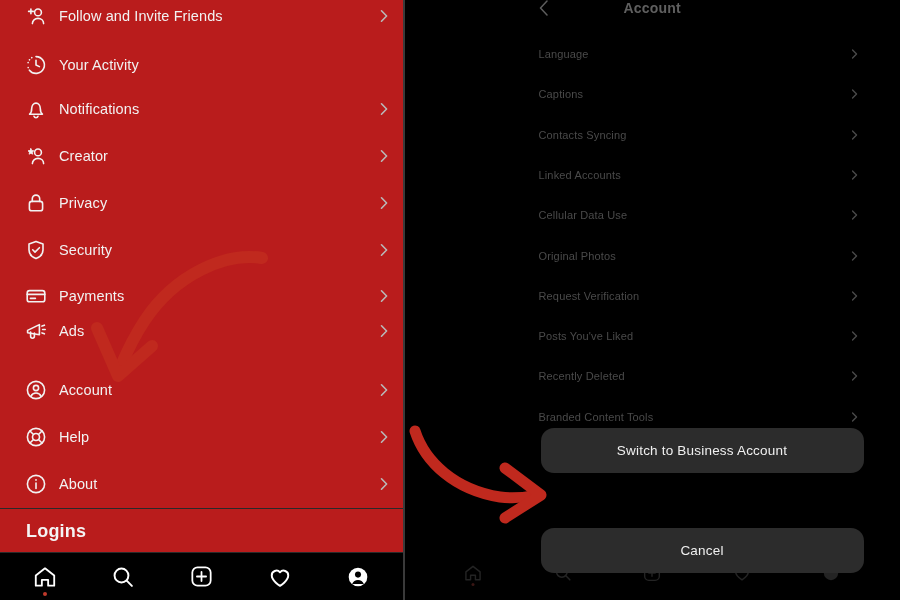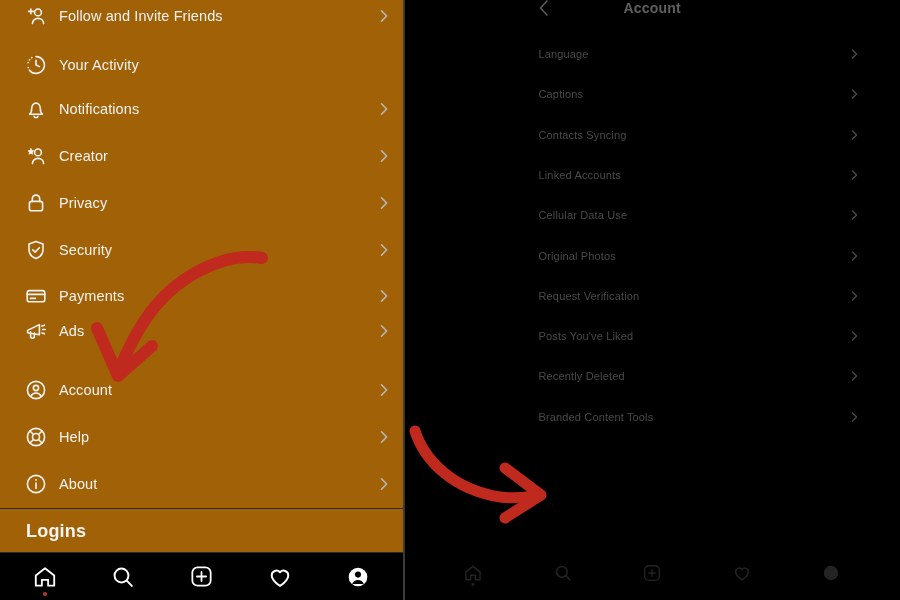--- a/index.html
+++ b/index.html
@@ -16,21 +16,21 @@
     font-family: "Liberation Sans", sans-serif;
     -webkit-font-smoothing: antialiased;
   }
 
   
   #left-panel {
     position: absolute;
     left: 0; top: 0;
     width: 403px;
     height: 600px;
-    background: #a16207;
+    background: #b91c1c;
     overflow: hidden;
   }
   .settings-row {
     position: absolute;
     left: 0;
     width: 403px;
     height: 47px;
     display: flex;
     align-items: center;
   }
@@ -614,21 +614,23 @@
         </svg>
       </div>
       <div class="ghost-item">
         <svg width="20" height="20" viewBox="0 0 24 24">
           <circle cx="12" cy="12" r="8.6" fill="#242424"></circle>
         </svg>
       </div>
     </div>
 
     <div id="action-sheet-group">
+      <div class="sheet-option">Switch to Business Account</div>
     </div>
+    <div id="cancel-button">Cancel</div>
   </div>
 
   <svg id="annotation-layer" viewBox="0 0 900 600">
     <g>
       <path d="M262 258 C 225 252, 175 275, 145 320 C 133 338, 125 356, 120 368" stroke="#c0291e" stroke-width="12" fill="none" stroke-linecap="round"></path>
       <path d="M97 328 L 118 376 L 152 346" stroke="#c0291e" stroke-width="12" fill="none" stroke-linecap="round" stroke-linejoin="round"></path>
     </g>
     <g>
       <path d="M415 431 C 425 462, 455 490, 500 497 C 515 499, 528 497, 537 495" stroke="#c0291e" stroke-width="11" fill="none" stroke-linecap="round"></path>
       <path d="M505 468 L 541 495 L 505 518" stroke="#c0291e" stroke-width="11" fill="none" stroke-linecap="round" stroke-linejoin="round"></path>

